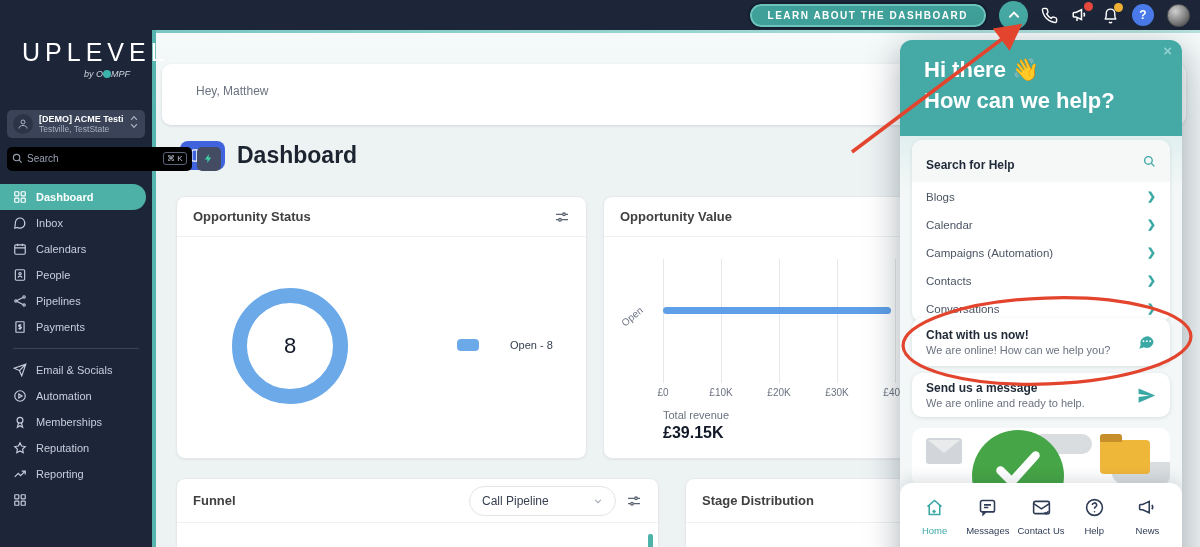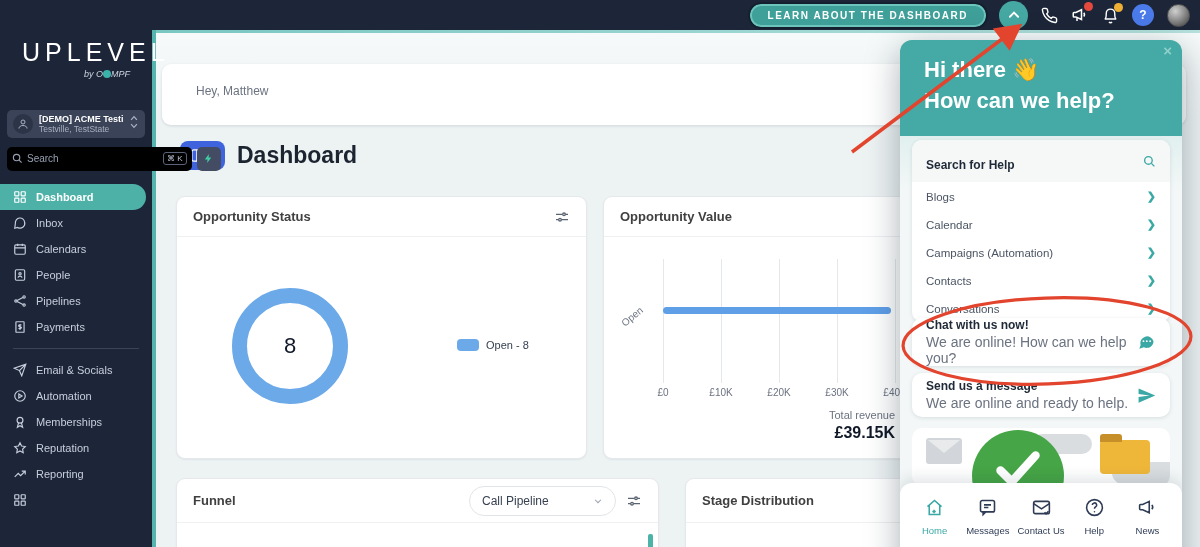--- a/index.html
+++ b/index.html
@@ -51,28 +51,28 @@
   .card { position:absolute; background:#fff; border:1px solid #e6e9ec; border-radius:9px; box-shadow:0 1px 2px rgba(20,40,60,.06); }
   .card-hd { height:40px; display:flex; align-items:center; padding:0 16px; border-bottom:1px solid #eef0f2; }
   .card-title { font-size:13px; font-weight:bold; color:#404040; flex:1; }
   .sliders-ic { color:#5b6472; display:flex; cursor:pointer; }
 
   #card-opp-status { left:20px; top:166px; width:411px; height:263px; }
   .donut-wrap { position:absolute; left:55px; top:91px; width:116px; height:116px; border:15px solid #6ba9e9; border-radius:50%; display:flex; align-items:center; justify-content:center; }
   .donut-center { font-size:22px; color:#111827; }
   .legend { position:absolute; left:280px; top:142px; display:flex; align-items:center; gap:7px; }
   .legend-swatch { width:22px; height:12px; border-radius:4px; background:#6ba9e9; }
-  .legend-label { font-size:11px; color:#374151; }
+  .legend-label { font-size:11px; color:#374151;margin-left:24px; }
 
   #card-opp-value { left:447px; top:166px; width:411px; height:263px; }
   .grid-line { position:absolute; top:62px; width:1px; height:124px; background:#e5e8ea; }
   .hbar { position:absolute; left:59px; top:110px; width:228px; height:7px; border-radius:4px; background:#5f9fe8; }
   .ylab { position:absolute; left:16px; top:114px; font-size:10px; color:#6b7280; transform:rotate(-40deg); }
   .tick { position:absolute; top:190px; font-size:10px; color:#6b7280; transform:translateX(-50%); }
-  .total-wrap { position:absolute; left:59px; width:232px; top:212px; text-align:right; }
+  .total-wrap { position:absolute; left:59px; width:232px; top:212px; text-align:left; }
   .total-label { font-size:11px; color:#6b7280; }
   .total-value { font-size:16px; font-weight:bold; color:#111827; margin-top:3px; }
 
   #card-funnel { left:20px; top:448px; width:483px; height:140px; }
   #card-funnel .card-hd { height:44px; gap:10px; }
   .pipe-select { width:147px; height:30px; border:1px solid #e2e5e8; border-radius:15px; display:flex; align-items:center; padding:0 12px; gap:6px; color:#374151; font-size:12px; cursor:pointer; }
   .pipe-select span { flex:1; }
   .funnel-minibar { position:absolute; left:471px; top:55px; width:5px; height:30px; background:#4db3a8; border-radius:2px 2px 0 0; }
 
   #card-stage { left:529px; top:448px; width:329px; height:140px; }
@@ -85,21 +85,21 @@
   .w-close { position:absolute; right:10px; top:2px; color:#8ed0cc; font-size:15px; font-weight:bold; cursor:pointer; }
   .w-search-card { position:absolute; left:12px; right:12px; top:100px; background:#fff; border-radius:10px; box-shadow:0 1px 4px rgba(20,40,60,.12); overflow:hidden; }
   .w-search-row { display:flex; align-items:center; background:#f6f8f8; padding:10px 14px; cursor:pointer; }
   .w-search-label { flex:1; font-size:12px; font-weight:bold; color:#1f2937;margin-top:8px; }
   .w-topic { display:flex; align-items:flex-end; padding:7.5px 14px; cursor:pointer; }
   .w-topic-label { flex:1; font-size:11.5px; color:#4b5563; }
   .w-chev { color:#3aa8a4; font-size:11px; font-weight:bold; }
   .w-card { position:absolute; left:12px; right:12px; background:#fff; border-radius:10px; box-shadow:0 1px 4px rgba(20,40,60,.12); padding:8px 14px; display:flex; align-items:center; gap:8px; cursor:pointer; }
   .w-card-text { flex:1; }
   .w-card-title { font-size:12px; font-weight:bold; color:#1f2937; }
-  .w-card-sub { font-size:14px; color:#6b7280; margin-top:2px; }
+  .w-card-sub { font-size:11px; color:#6b7280; margin-top:2px; }
   #w-chat { top:278px; height:48px; }
   #w-send { top:333px; height:44px; }
   .w-illu { position:absolute; left:12px; right:12px; top:388px; height:58px; background:#fff; border-radius:10px; overflow:hidden; }
   .illu-cloud { position:absolute; background:#d9dde0; border-radius:20px; }
   .illu-env { position:absolute; left:14px; top:10px; width:36px; height:26px; background:#d2d6da; border-radius:3px; }
   .illu-env:before { content:""; position:absolute; left:2px; top:2px; border-left:16px solid transparent; border-right:16px solid transparent; border-top:13px solid #e8eaec; }
   .illu-check { position:absolute; left:60px; top:2px; width:92px; height:92px; background:#46a546; border-radius:50%; display:flex; align-items:flex-start; justify-content:center; }
   .illu-folder { position:absolute; left:188px; top:12px; width:50px; height:34px; background:#efb73a; border-radius:4px; }
   .illu-folder:before { content:""; position:absolute; left:0; top:-6px; width:22px; height:8px; background:#c78f2a; border-radius:3px 3px 0 0; }
   .w-nav { position:absolute; left:0; right:0; top:443px; height:97px; background:#fff; border-radius:12px 12px 0 0; box-shadow:0 -5px 14px rgba(20,40,60,.12); display:flex; padding:14px 8px 0 8px; }

